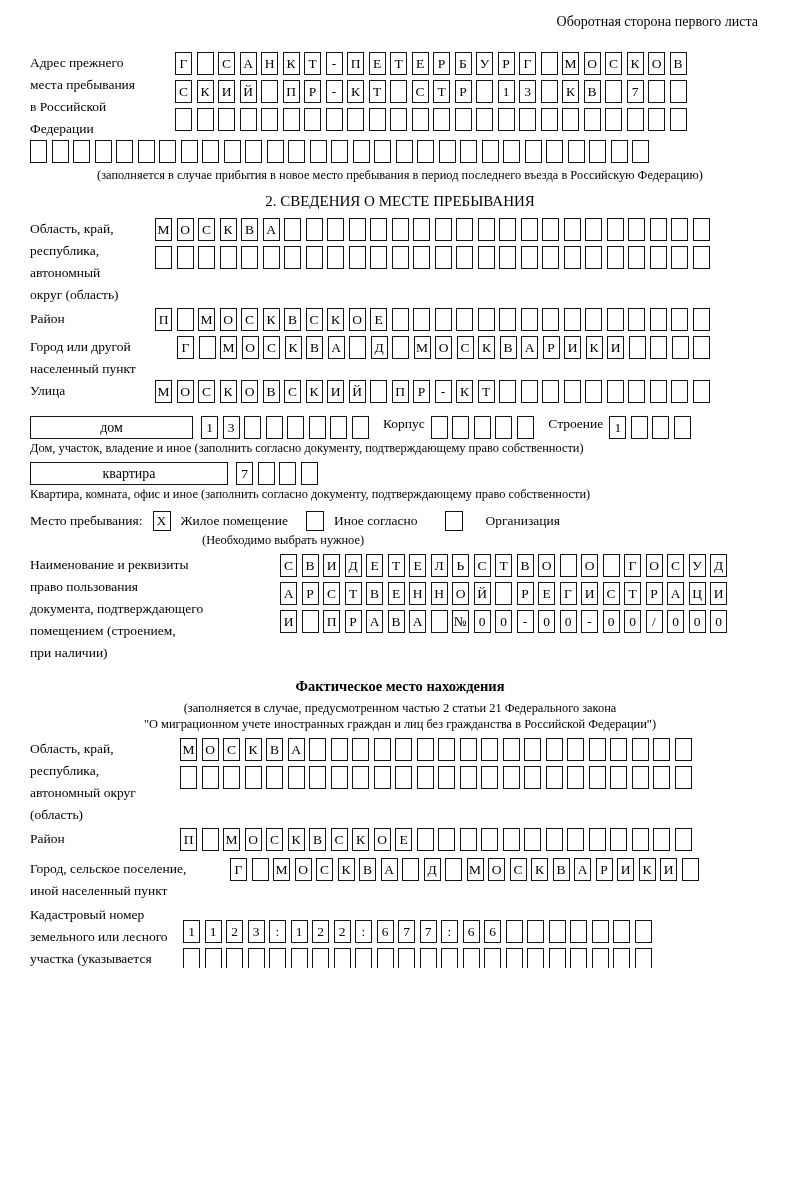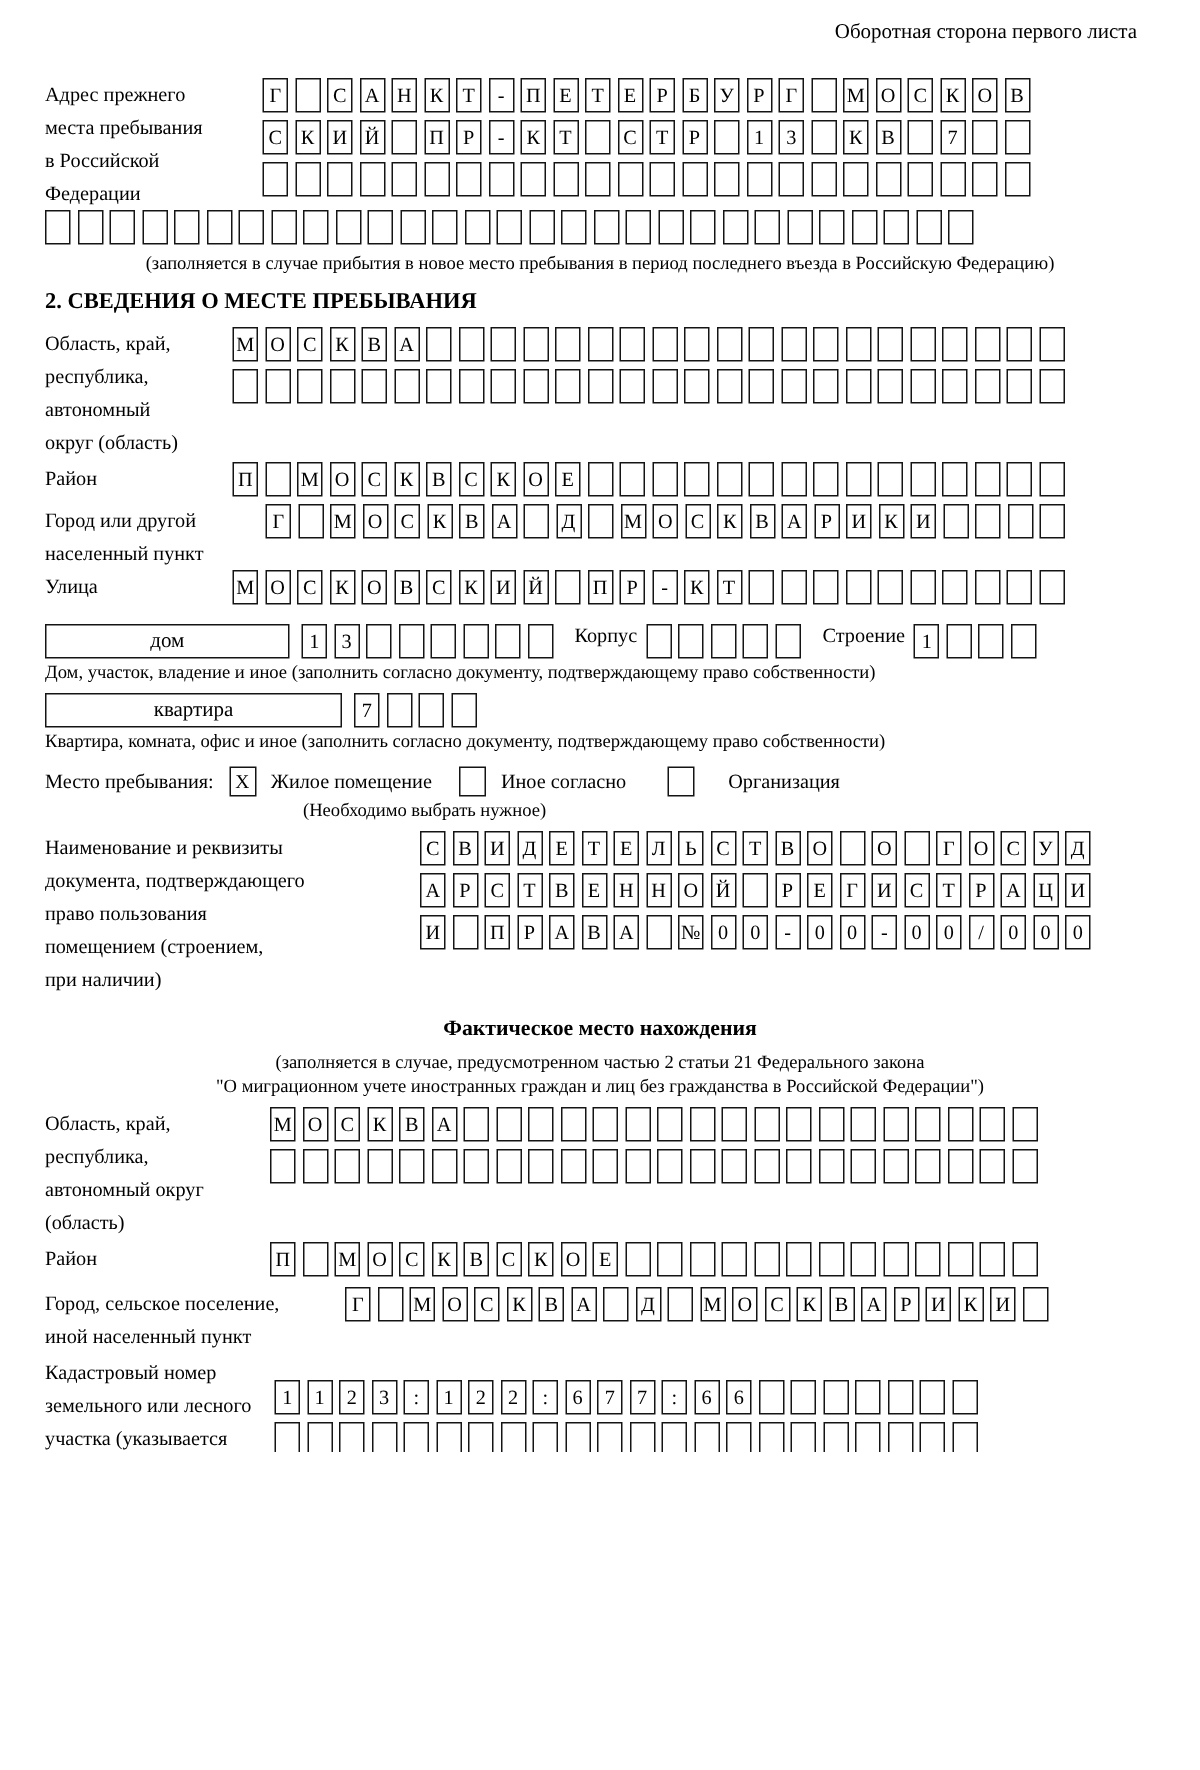--- a/index.html
+++ b/index.html
@@ -31,21 +31,21 @@
     border:1.6px solid #141414;
     margin-right:4.5px;
     display:inline-flex; align-items:center; justify-content:center;
     font-size:13.5px; line-height:1;
   }
   .indent22 { margin-left:22px; }
 
   .caption { font-size:12.4px; text-align:center; margin-top:1px; }
   .caption-left { font-size:12.4px; margin-top:2px; }
 
-  .section-title { text-align:left; font-weight:bold; font-size:15px; margin:10px 0 8px 0; }
+  .section-title { text-align:center; font-weight:normal; font-size:15px; margin:10px 0 8px 0; }
   .sub-title    { text-align:center; font-weight:bold; font-size:14.5px; margin:14px 0 6px 0; }
 
   .dom-row { display:flex; margin-top:8px; }
   .namebox {
     border:1.6px solid #141414; height:23px;
     display:flex; align-items:center; justify-content:center;
     font-size:14px;
   }
   .dom-box { width:163px; margin-right:8px; }
   .kv-box  { width:198px; margin-right:8px; }
@@ -422,22 +422,22 @@
     <span class="checkbox" style="margin-left:18px;"></span>
     <span>Иное согласно</span>
     <span class="checkbox" style="margin-left:28px;"></span>
     <span style="margin-left:12px;">Организация</span>
   </div>
   <div class="choose-note">(Необходимо выбрать нужное)</div>
 
   <div class="field-block mt6">
     <div class="lblcol w250">
         <div class="lbl-line">Наименование и реквизиты</div>
+        <div class="lbl-line">право пользования</div>
         <div class="lbl-line">документа, подтверждающего</div>
-        <div class="lbl-line">право пользования</div>
         <div class="lbl-line">помещением (строением,</div>
         <div class="lbl-line">при наличии)</div>
       </div>
     <div class="cellcol">
       <div class="cellrow">
           <span class="cell">С</span>
           <span class="cell">В</span>
           <span class="cell">И</span>
           <span class="cell">Д</span>
           <span class="cell">Е</span>

